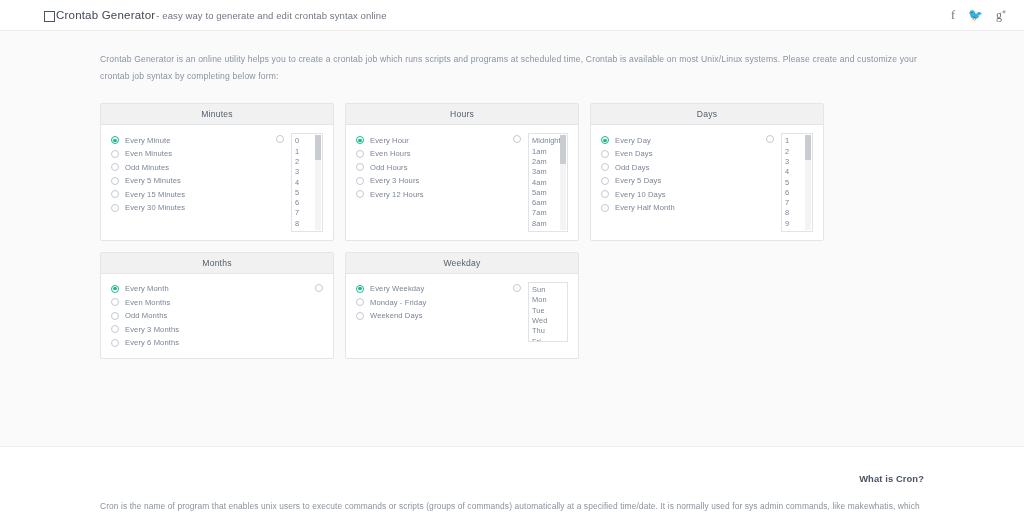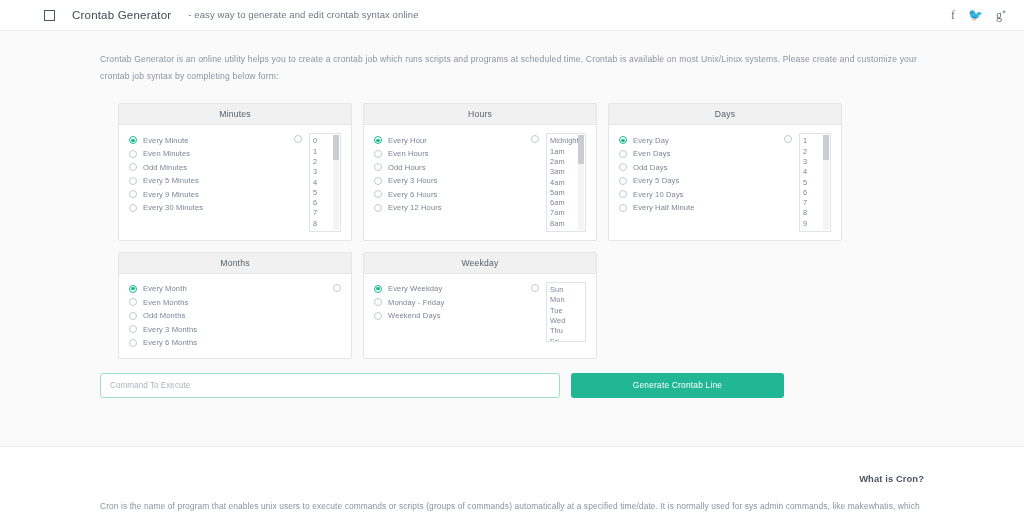--- a/index.html
+++ b/index.html
@@ -13,21 +13,21 @@
   }
 
   
   .topbar{
     height:31px; background:#ffffff;
     border-bottom:1px solid #ececec;
     display:flex; align-items:center;
     padding:0 18px 0 44px;
     position:relative;
   }
-  .brand{ display:flex; align-items:flex-start; gap:17px; }
+  .brand{ display:flex; align-items:center; gap:1px; }
   .brand-mark{
     width:11px; height:11px;
     border:1.5px solid #4a5563;
     display:inline-block;
     position:relative; top:1px;
   }
   .brand-name{
     font-size:11.5px; color:#3f4853; letter-spacing:.2px;
   }
   .brand-tag{
@@ -49,21 +49,21 @@
     height:416px;
   }
   .wrap{ width:824px; margin:0 auto; padding-top:20px; }
 
   .intro{
     font-size:8.6px; line-height:2.0;
     color:#8a93a0; margin:0 0 18px 0;
     letter-spacing:.15px;
   }
 
-  .grid{ display:flex; gap:11px; flex-wrap:wrap;margin-left:18px; }
+  .grid{ display:flex; gap:11px; flex-wrap:wrap; }
 
   .panel{
     width:234px;
     background:#ffffff;
     border:1px solid #e3e6e9;
     border-radius:2px;
     position:relative;
   }
   .panel-head{
     background:#f1f1f1;
@@ -195,21 +195,21 @@
               <div class="radio-row">
                 <span class="radio"></span>
                 <span class="radio-label">Odd Minutes</span>
               </div>
               <div class="radio-row">
                 <span class="radio"></span>
                 <span class="radio-label">Every 5 Minutes</span>
               </div>
               <div class="radio-row">
                 <span class="radio"></span>
-                <span class="radio-label">Every 9 Minutes</span>
+                <span class="radio-label">Every 15 Minutes</span>
               </div>
               <div class="radio-row">
                 <span class="radio"></span>
                 <span class="radio-label">Every 30 Minutes</span>
               </div>
             </div>
             <div class="list-wrap">
               <span class="radio" style="margin-top: 2px;"></span>
               <div class="listbox" style="height: 98.7px;">
                 <div class="opt">0</div>
@@ -243,24 +243,20 @@
               <div class="radio-row">
                 <span class="radio"></span>
                 <span class="radio-label">Odd Hours</span>
               </div>
               <div class="radio-row">
                 <span class="radio"></span>
                 <span class="radio-label">Every 3 Hours</span>
               </div>
               <div class="radio-row">
                 <span class="radio"></span>
-                <span class="radio-label">Every 6 Hours</span>
-              </div>
-              <div class="radio-row">
-                <span class="radio"></span>
                 <span class="radio-label">Every 12 Hours</span>
               </div>
             </div>
             <div class="list-wrap">
               <span class="radio" style="margin-top: 2px;"></span>
               <div class="listbox wide" style="height: 98.7px;">
                 <div class="opt">Midnight</div>
                 <div class="opt">1am</div>
                 <div class="opt">2am</div>
                 <div class="opt">3am</div>
@@ -295,21 +291,21 @@
               <div class="radio-row">
                 <span class="radio"></span>
                 <span class="radio-label">Every 5 Days</span>
               </div>
               <div class="radio-row">
                 <span class="radio"></span>
                 <span class="radio-label">Every 10 Days</span>
               </div>
               <div class="radio-row">
                 <span class="radio"></span>
-                <span class="radio-label">Every Half Minute</span>
+                <span class="radio-label">Every Half Month</span>
               </div>
             </div>
             <div class="list-wrap">
               <span class="radio" style="margin-top: 2px;"></span>
               <div class="listbox" style="height: 98.7px;">
                 <div class="opt">1</div>
                 <div class="opt">2</div>
                 <div class="opt">3</div>
                 <div class="opt">4</div>
                 <div class="opt">5</div>
@@ -380,24 +376,20 @@
                 <div class="opt">Wed</div>
                 <div class="opt">Thu</div>
                 <div class="opt">Fri</div>
                 <div class="opt">Sat</div>
               </div>
             </div>
           </div>
         </div>
       </div>
 
-    <div class="cmd-row">
-      <input class="cmd-input" type="text" placeholder="Command To Execute" style="">
-      <button class="gen-btn">Generate Crontab Line</button>
-    </div>
 
   </div>
 </div>
 
 <div class="article">
   <h2>What is Cron?</h2>
   <p>Cron is the name of program that enables unix users to execute commands or scripts (groups of commands) automatically at a specified time/date. It is normally used for sys admin commands, like makewhatis, which builds a search database for the man -k command, or for running a backup script, but can be used for anything. A common use for it today is connecting to the internet and downloading your email.</p>
 </div>
 
 </body></html>

